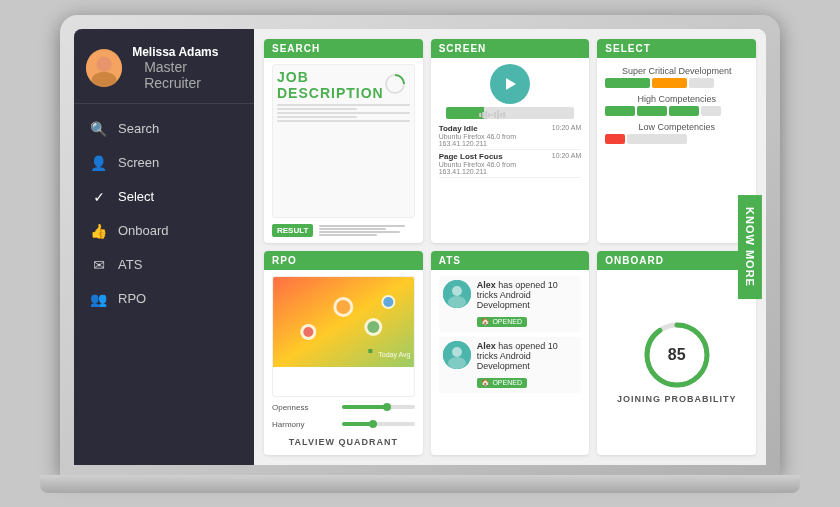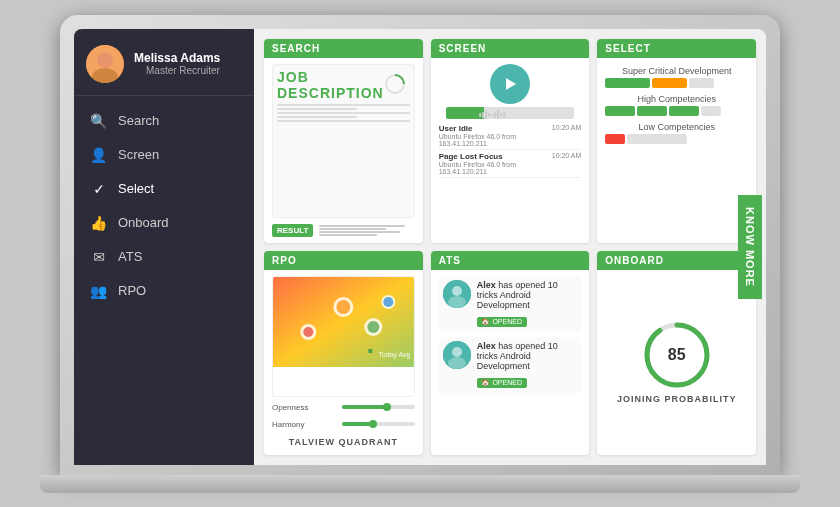--- a/index.html
+++ b/index.html
@@ -75,21 +75,21 @@
       display: flex;
       align-items: center;
       justify-content: center;
       font-size: 18px;
       color: #fff;
       font-weight: bold;
       overflow: hidden;
     }
     .user-info { display: flex; flex-direction: column; }
     .user-name { font-size: 12px; font-weight: bold; color: #fff; }
-    .user-role { font-size: 10px; color: #aaa; padding-left: 12px; }
+    .user-role { font-size: 14px; color: #aaa; padding-left: 12px; }
 
     .nav-items { flex: 1; padding: 8px 0; }
     .nav-item {
       display: flex;
       align-items: center;
       gap: 10px;
       padding: 9px 16px;
       cursor: pointer;
       color: #ccc;
       font-size: 13px;
@@ -489,21 +489,21 @@
                   <rect x="41" y="5" width="2" height="2" fill="#ccc"></rect>
                   <rect x="44" y="3" width="2" height="6" fill="#ccc"></rect>
                   <rect x="47" y="1" width="2" height="10" fill="#ccc"></rect>
                   <rect x="50" y="4" width="2" height="4" fill="#ccc"></rect>
                   <rect x="53" y="3" width="2" height="6" fill="#ccc"></rect>
                 </svg>
               </div>
               <div class="notification-items">
                 <div class="notif-item">
                   <div class="notif-left">
-                    <span class="notif-title">User Idle</span>
+                    <span class="notif-title">Today Idle</span>
                     <span class="notif-sub">Ubuntu Firefox 46.0 from 163.41.120.211</span>
                   </div>
                   <span class="notif-time">10:20 AM</span>
                 </div>
                 <div class="notif-item">
                   <div class="notif-left">
                     <span class="notif-title">Page Lost Focus</span>
                     <span class="notif-sub">Ubuntu Firefox 46.0 from 163.41.120.211</span>
                   </div>
                   <span class="notif-time">10:20 AM</span>

